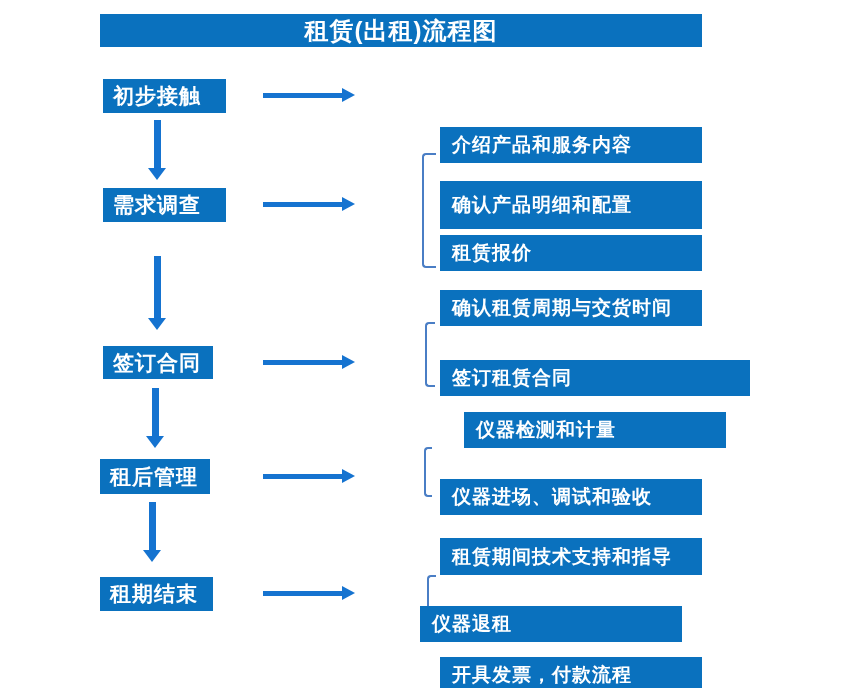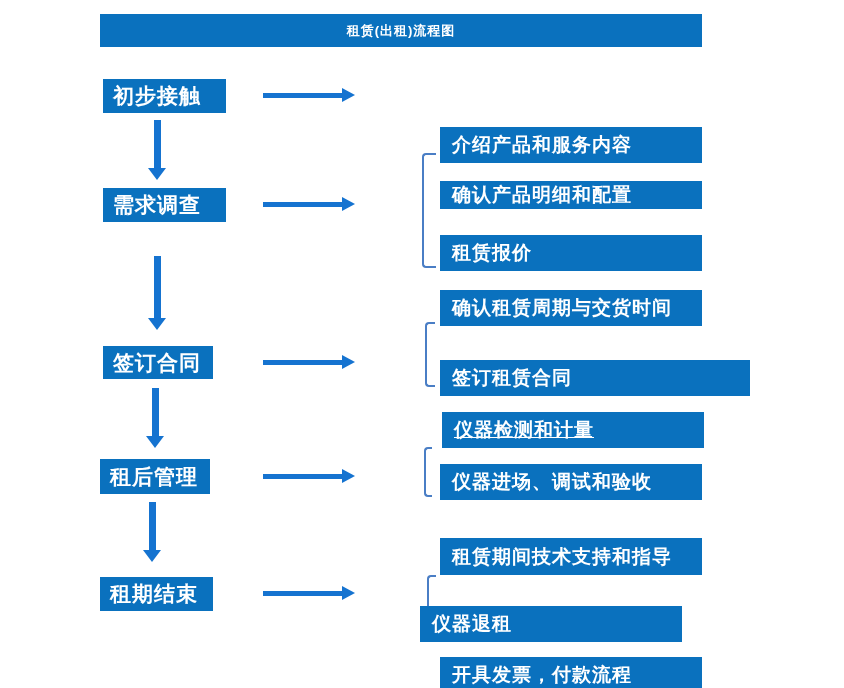--- a/index.html
+++ b/index.html
@@ -23,39 +23,39 @@
     color:var(--box-text);
     font-weight:bold;
     display:flex;
     align-items:center;
     box-sizing:border-box;
     white-space:nowrap;
   }
   .title{
     left:100px;top:14px;width:602px;height:33px;
     justify-content:center;
-    font-size:13px;
+    font-size:24px;
     letter-spacing:1px;
   }
   .stage{font-size:21px;padding-left:10px;letter-spacing:1px;}
   .detail{font-size:19px;padding-left:12px;letter-spacing:1px;margin-top:48px;}
 
   .s1{left:103px;top:79px;width:123px;height:34px;}
   .s2{left:103px;top:188px;width:123px;height:34px;}
   .s3{left:103px;top:346px;width:110px;height:33px;}
   .s4{left:100px;top:459px;width:110px;height:35px;}
   .s5{left:100px;top:577px;width:113px;height:34px;}
 
   .r1{left:440px;top:79px;width:262px;height:36px;}
-  .r2{left:440px;top:133px;width:262px;height:28px;}
+  .r2{left:440px;top:133px;width:262px;height:48px;}
   .r3{left:440px;top:187px;width:262px;height:36px;}
   .r4{left:440px;top:242px;width:262px;height:36px;}
   .r5{left:440px;top:312px;width:310px;height:36px;}
-  .r6{left:442px;top:364px;width:262px;height:36px;text-decoration:underline;}
-  .r7{left:440px;top:416px;width:262px;height:36px;}
+  .r6{left:464px;top:364px;width:262px;height:36px;}
+  .r7{left:440px;top:431px;width:262px;height:36px;}
   .r8{left:440px;top:490px;width:262px;height:37px;}
   .r9{left:420px;top:558px;width:262px;height:36px;}
   .r10{left:440px;top:609px;width:262px;height:36px;}
 
   
   .va{position:absolute;display:flex;flex-direction:column;align-items:center;width:18px;}
   .va .sh{width:7px;flex:1 1 auto;background:var(--arrow);}
   .va .hd{width:0;height:0;border-left:9px solid transparent;border-right:9px solid transparent;border-top:12px solid var(--arrow);}
   .va1{left:148px;top:120px;height:60px;}
   .va2{left:148px;top:256px;height:74px;}

